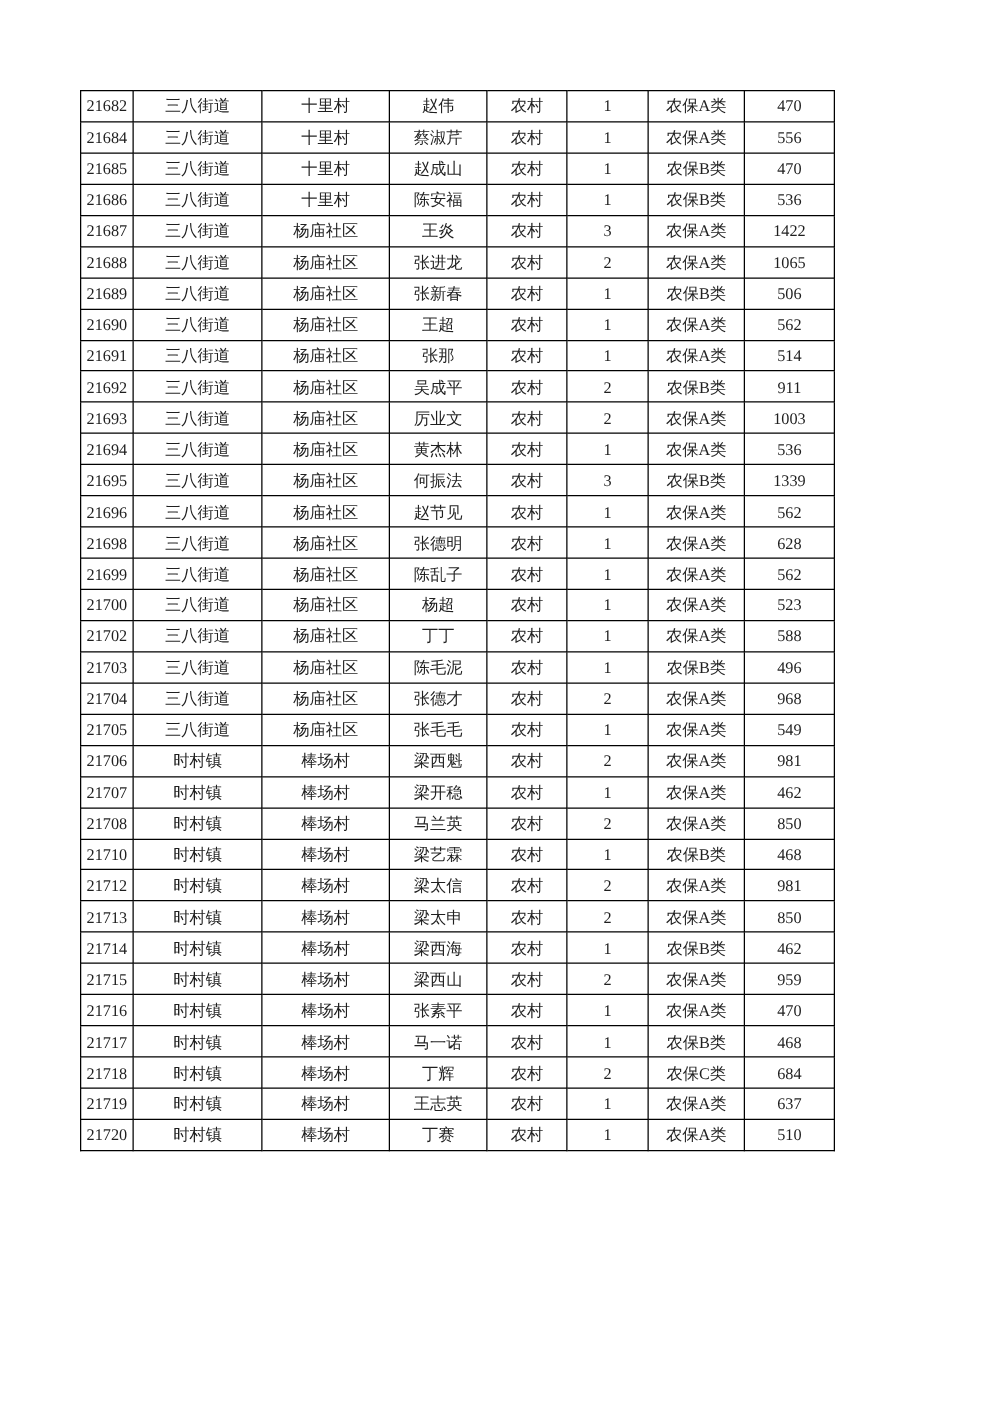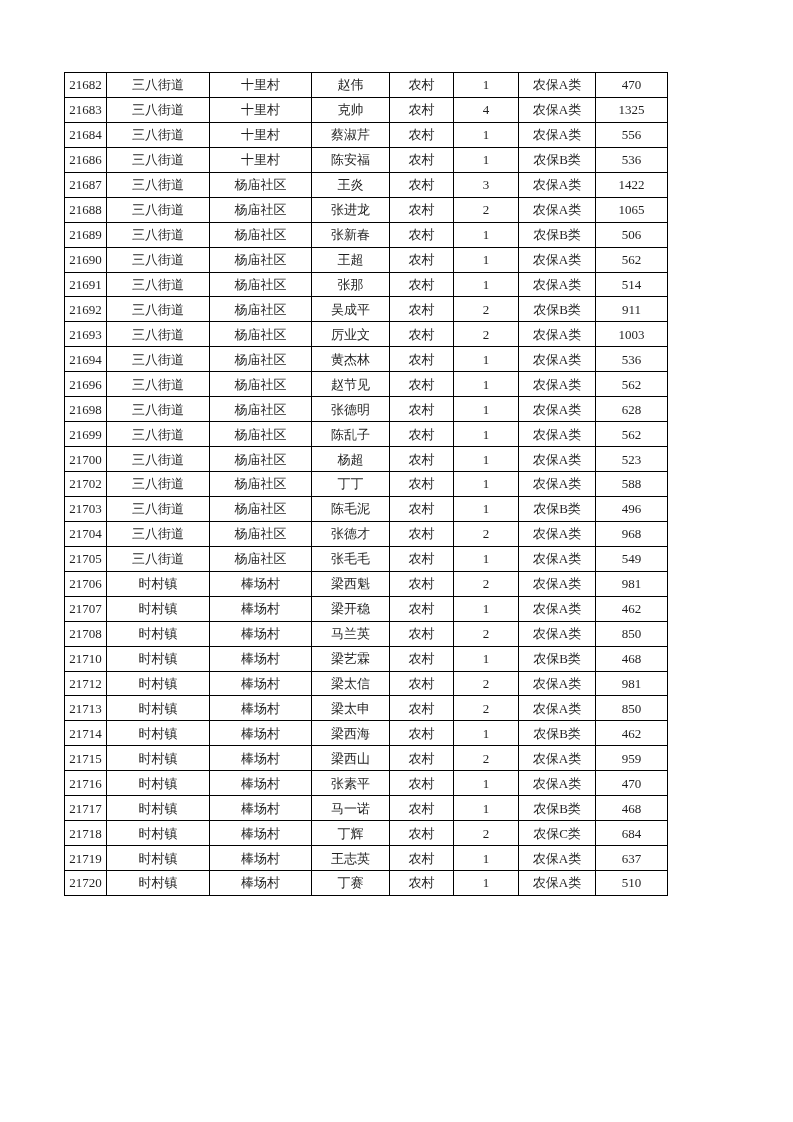--- a/index.html
+++ b/index.html
@@ -64,40 +64,40 @@
           <td>21682</td>
           <td>三八街道</td>
           <td>十里村</td>
           <td>赵伟</td>
           <td>农村</td>
           <td>1</td>
           <td>农保A类</td>
           <td>470</td>
         </tr>
         <tr>
-          <td>21683</td>
-          <td>三八街道</td>
-          <td>十里村</td>
-          <td>克帅</td>
-          <td>农村</td>
-          <td>4</td>
-          <td>农保A类</td>
-          <td>1325</td>
-        </tr>
-        <tr>
           <td>21684</td>
           <td>三八街道</td>
           <td>十里村</td>
           <td>蔡淑芹</td>
           <td>农村</td>
           <td>1</td>
           <td>农保A类</td>
           <td>556</td>
         </tr>
         <tr>
+          <td>21685</td>
+          <td>三八街道</td>
+          <td>十里村</td>
+          <td>赵成山</td>
+          <td>农村</td>
+          <td>1</td>
+          <td>农保B类</td>
+          <td>470</td>
+        </tr>
+        <tr>
           <td>21686</td>
           <td>三八街道</td>
           <td>十里村</td>
           <td>陈安福</td>
           <td>农村</td>
           <td>1</td>
           <td>农保B类</td>
           <td>536</td>
         </tr>
         <tr>
@@ -172,20 +172,30 @@
         </tr>
         <tr>
           <td>21694</td>
           <td>三八街道</td>
           <td>杨庙社区</td>
           <td>黄杰林</td>
           <td>农村</td>
           <td>1</td>
           <td>农保A类</td>
           <td>536</td>
+        </tr>
+        <tr>
+          <td>21695</td>
+          <td>三八街道</td>
+          <td>杨庙社区</td>
+          <td>何振法</td>
+          <td>农村</td>
+          <td>3</td>
+          <td>农保B类</td>
+          <td>1339</td>
         </tr>
         <tr>
           <td>21696</td>
           <td>三八街道</td>
           <td>杨庙社区</td>
           <td>赵节见</td>
           <td>农村</td>
           <td>1</td>
           <td>农保A类</td>
           <td>562</td>

